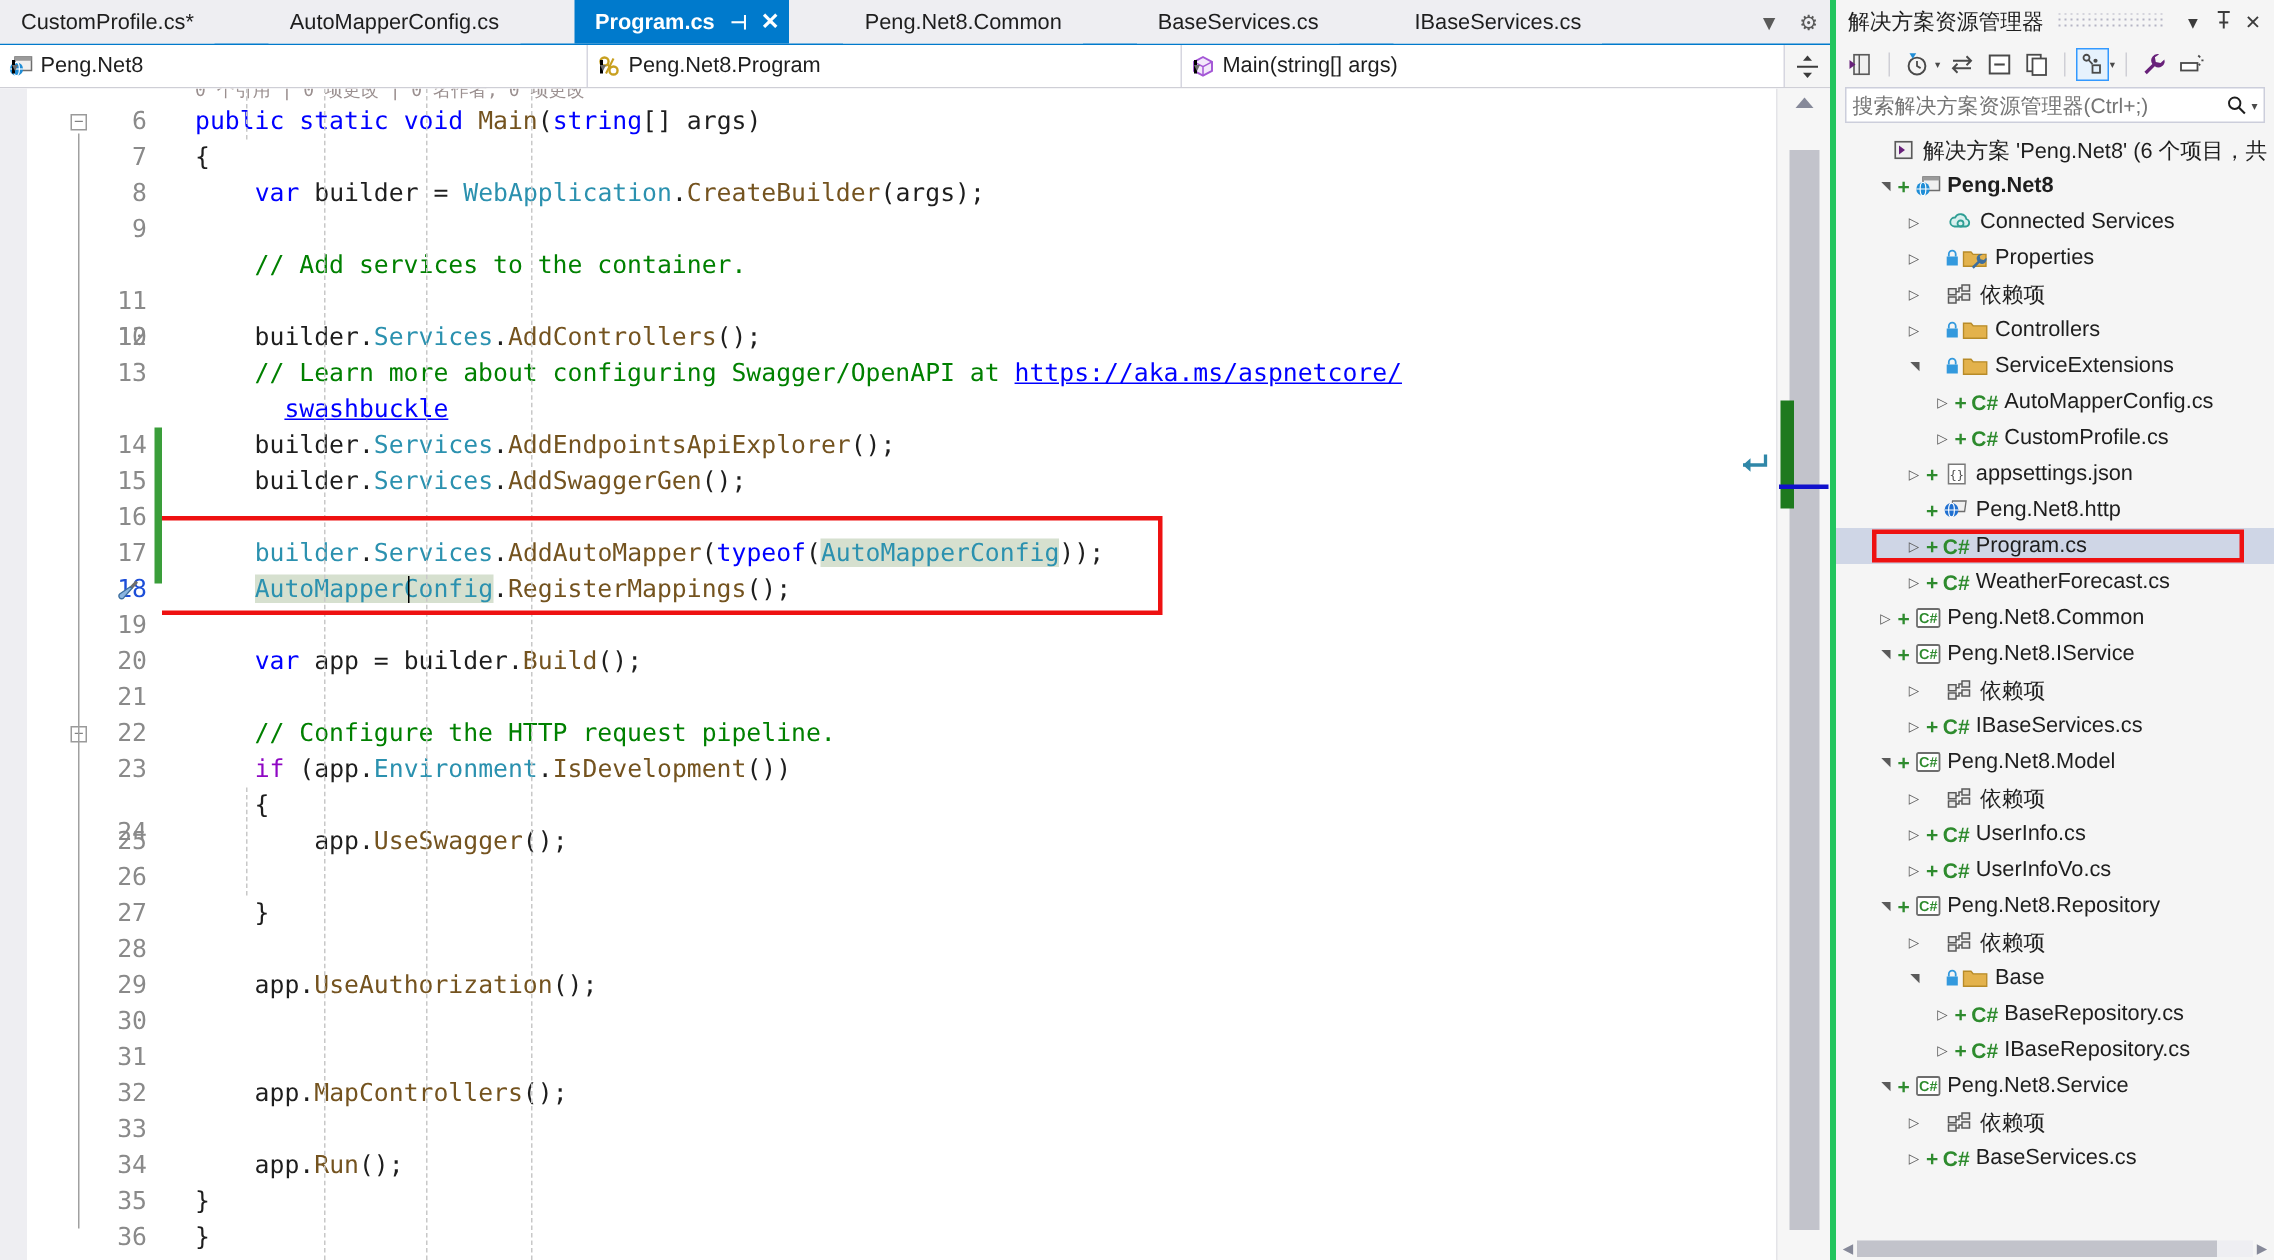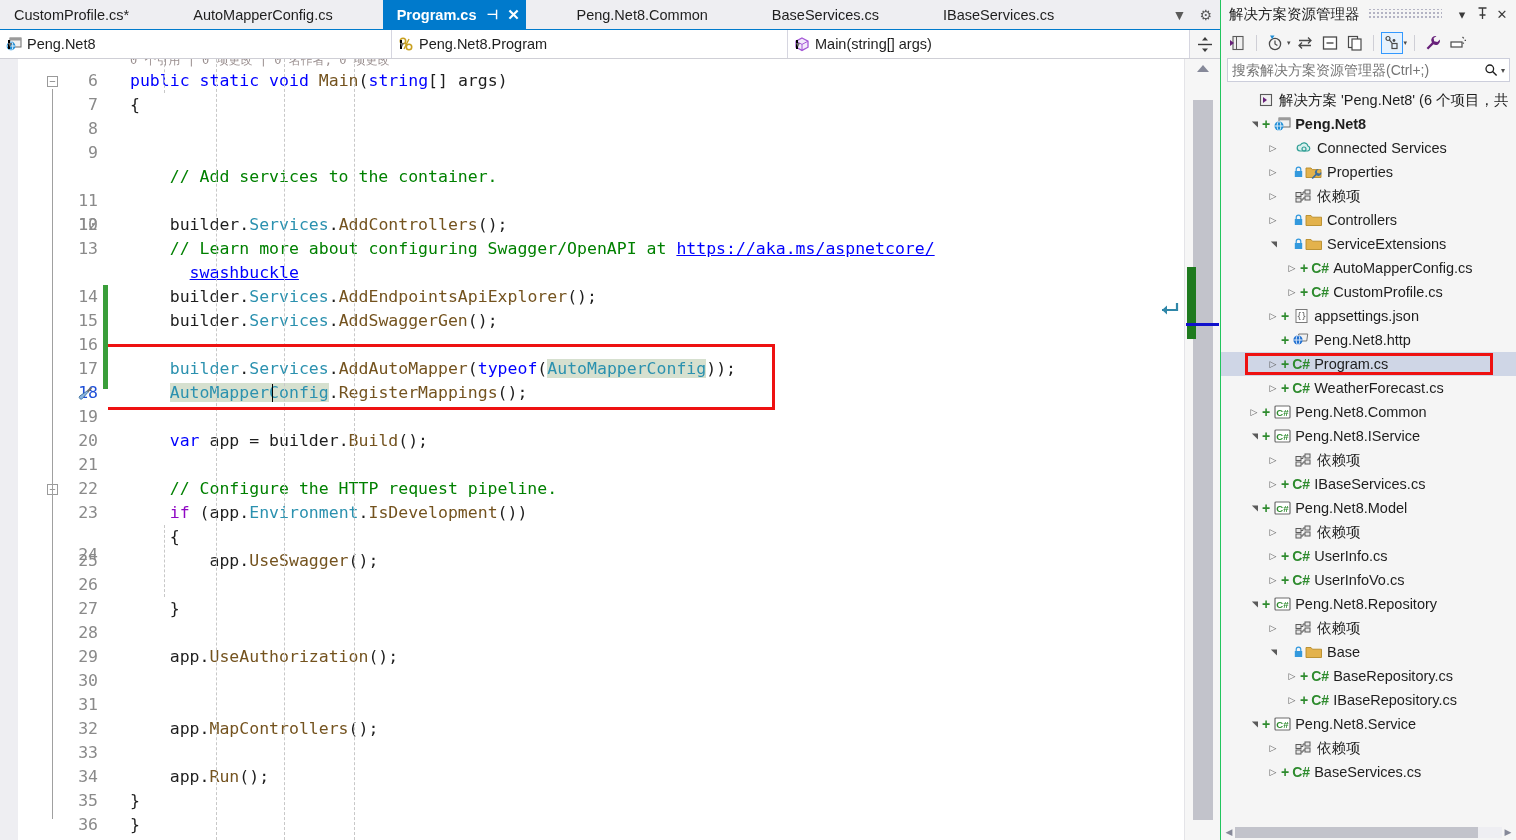--- a/index.html
+++ b/index.html
@@ -213,21 +213,21 @@
     position: absolute; left: 8px; width: 20px;
     background: #c2c3cb;
   }
   .sb-change { position: absolute; left: 2px; width: 9px; background: #1e7a1e; }
   .sb-caretmark { position: absolute; left: 1px; width: 33px; height: 3px; background: #1111cc; }
 
   
   #se {
     width: 296px; height: 840px;
     background: #f5f5f5;
-    border-left: 1px solid #22c55e;
+    border-left: 4px solid #22c55e;
     display: flex; flex-direction: column;
     position: relative;
   }
   .se-title {
     height: 28px; display: flex; align-items: center;
     padding: 0 6px 0 8px;
     background: #f5f5f5;
   }
   .se-title .t-text { font-size: 14.5px; color: #1e1e1e; white-space: nowrap; }
   .se-title .grip {
@@ -421,20 +421,21 @@
               <path d="M14.5 2 L16 3.5 L12.2 7.6 L10.6 6 Z" fill="#6d6d6d"></path>
               <path d="M10.8 6.2 L11.9 7.3 L6.4 13.6 a1.6 1.6 0 0 1 -2.6 -2.6 Z" fill="#8ab4e0" stroke="#3d6f9e" stroke-width="0.9"></path>
             </svg>
           </div>
         </div>
 
       <div class="ed-code" id="codearea">
         <div class="codelens" style="left:22px;">0 个引用 | 0 项更改 | 0 名作者, 0 项更改</div>
       <div class="line" style="position: absolute; left: 22px; top: 10px;"><span class="k">public</span> <span class="k">static</span> <span class="k">void</span> <span class="m">Main</span>(<span class="k">string</span>[] <span class="pl">args</span>)</div>
           <div class="line" style="position: absolute; left: 22px; top: 34px;">{</div>
+          <div class="line" style="position: absolute; left: 22px; top: 58px;"><span class="pl">    </span><span class="k">var</span><span class="pl"> </span><span class="pl">builder</span><span class="pl"> = </span><span class="t">WebApplication</span><span class="pl">.</span><span class="m">CreateBuilder</span><span class="pl">(args);</span></div>
           <div class="line" style="position: absolute; left: 22px; top: 82px;"></div>
           <div class="line" style="position: absolute; left: 22px; top: 106px;"><span class="cm">    // Add services to the container.</span></div>
           <div class="line" style="position: absolute; left: 22px; top: 130px;"></div>
           <div class="line" style="position: absolute; left: 22px; top: 154px;"><span class="pl">    builder.</span><span class="t">Services</span><span class="pl">.</span><span class="m">AddControllers</span><span class="pl">();</span></div>
           <div class="line" style="position: absolute; left: 22px; top: 178px;"><span class="cm">    // Learn more about configuring Swagger/OpenAPI at </span><span class="lnk">https://aka.ms/aspnetcore/</span></div>
           <div class="line" style="position: absolute; left: 22px; top: 202px;"><span class="pl">      </span><span class="lnk">swashbuckle</span></div>
           <div class="line" style="position: absolute; left: 22px; top: 226px;"><span class="pl">    builder.</span><span class="t">Services</span><span class="pl">.</span><span class="m">AddEndpointsApiExplorer</span><span class="pl">();</span></div>
           <div class="line" style="position: absolute; left: 22px; top: 250px;"><span class="pl">    builder.</span><span class="t">Services</span><span class="pl">.</span><span class="m">AddSwaggerGen</span><span class="pl">();</span></div>
           <div class="line" style="position: absolute; left: 22px; top: 274px;"></div>
           <div class="line" style="position: absolute; left: 22px; top: 298px;"><span class="pl">    </span><span class="t">builder</span><span class="pl">.</span><span class="t">Services</span><span class="pl">.</span><span class="m">AddAutoMapper</span><span class="pl">(</span><span class="k">typeof</span><span class="pl">(</span><span class="t sel-bg">AutoMapperConfig</span><span class="pl">));</span></div>

